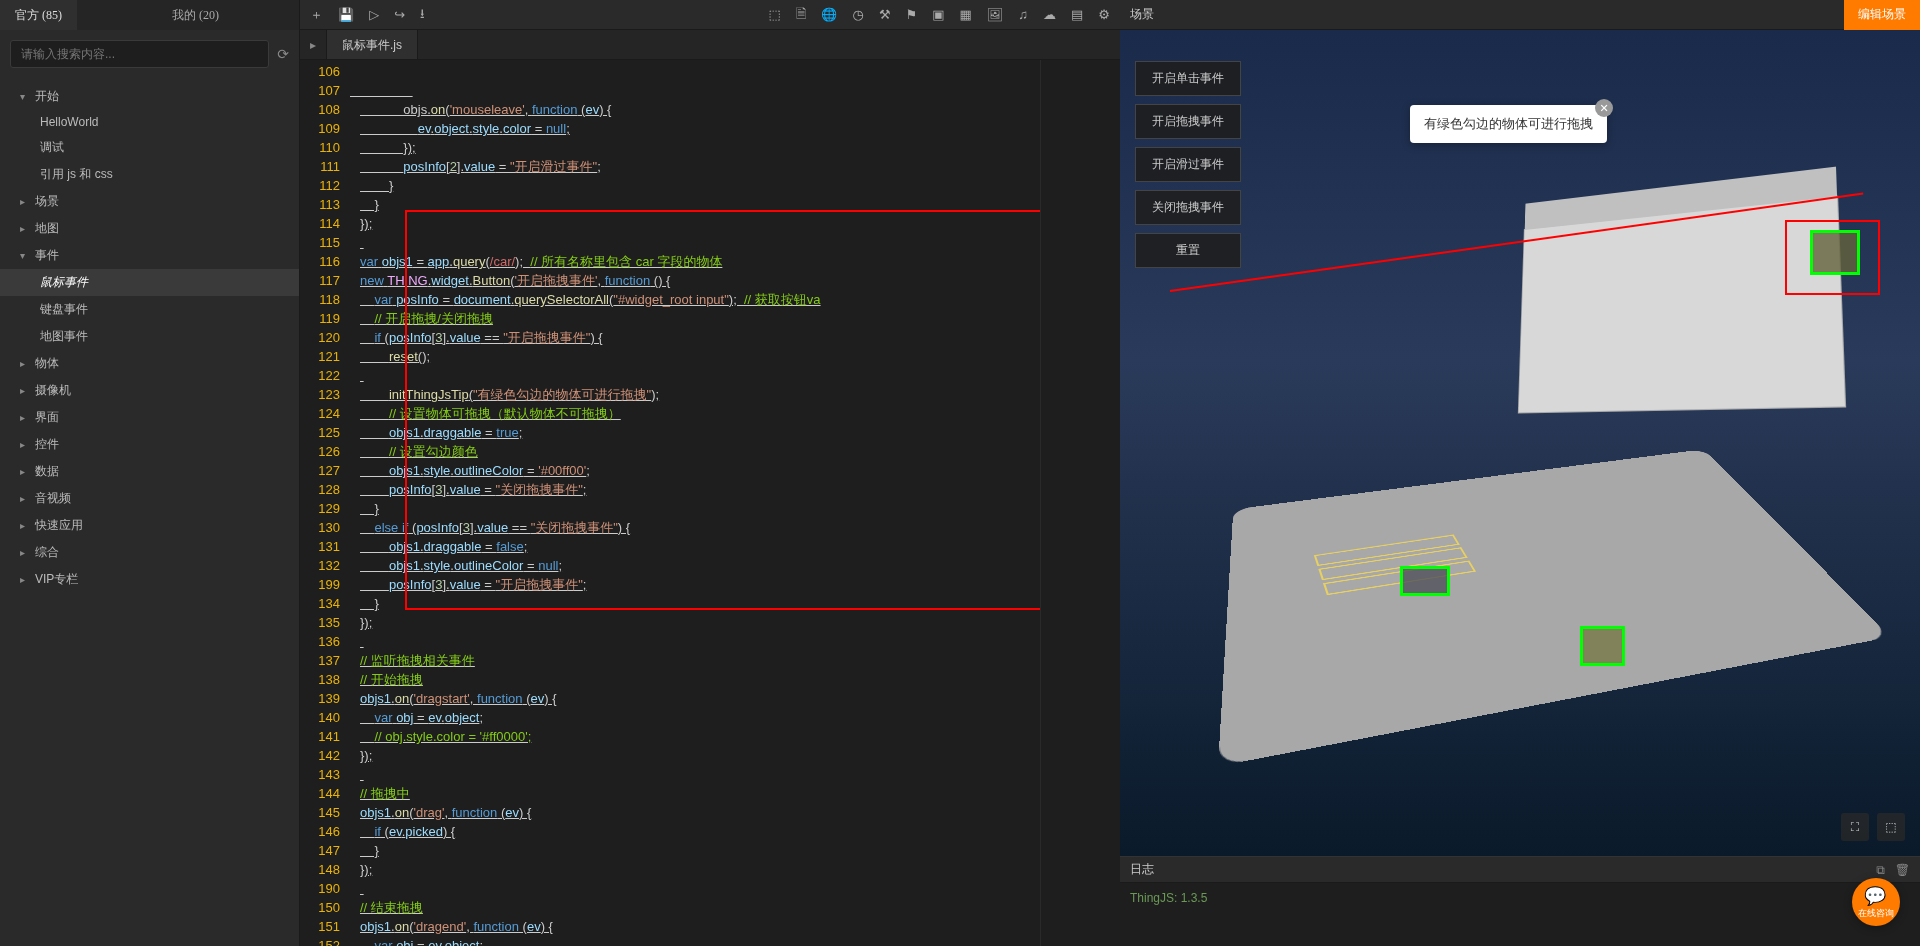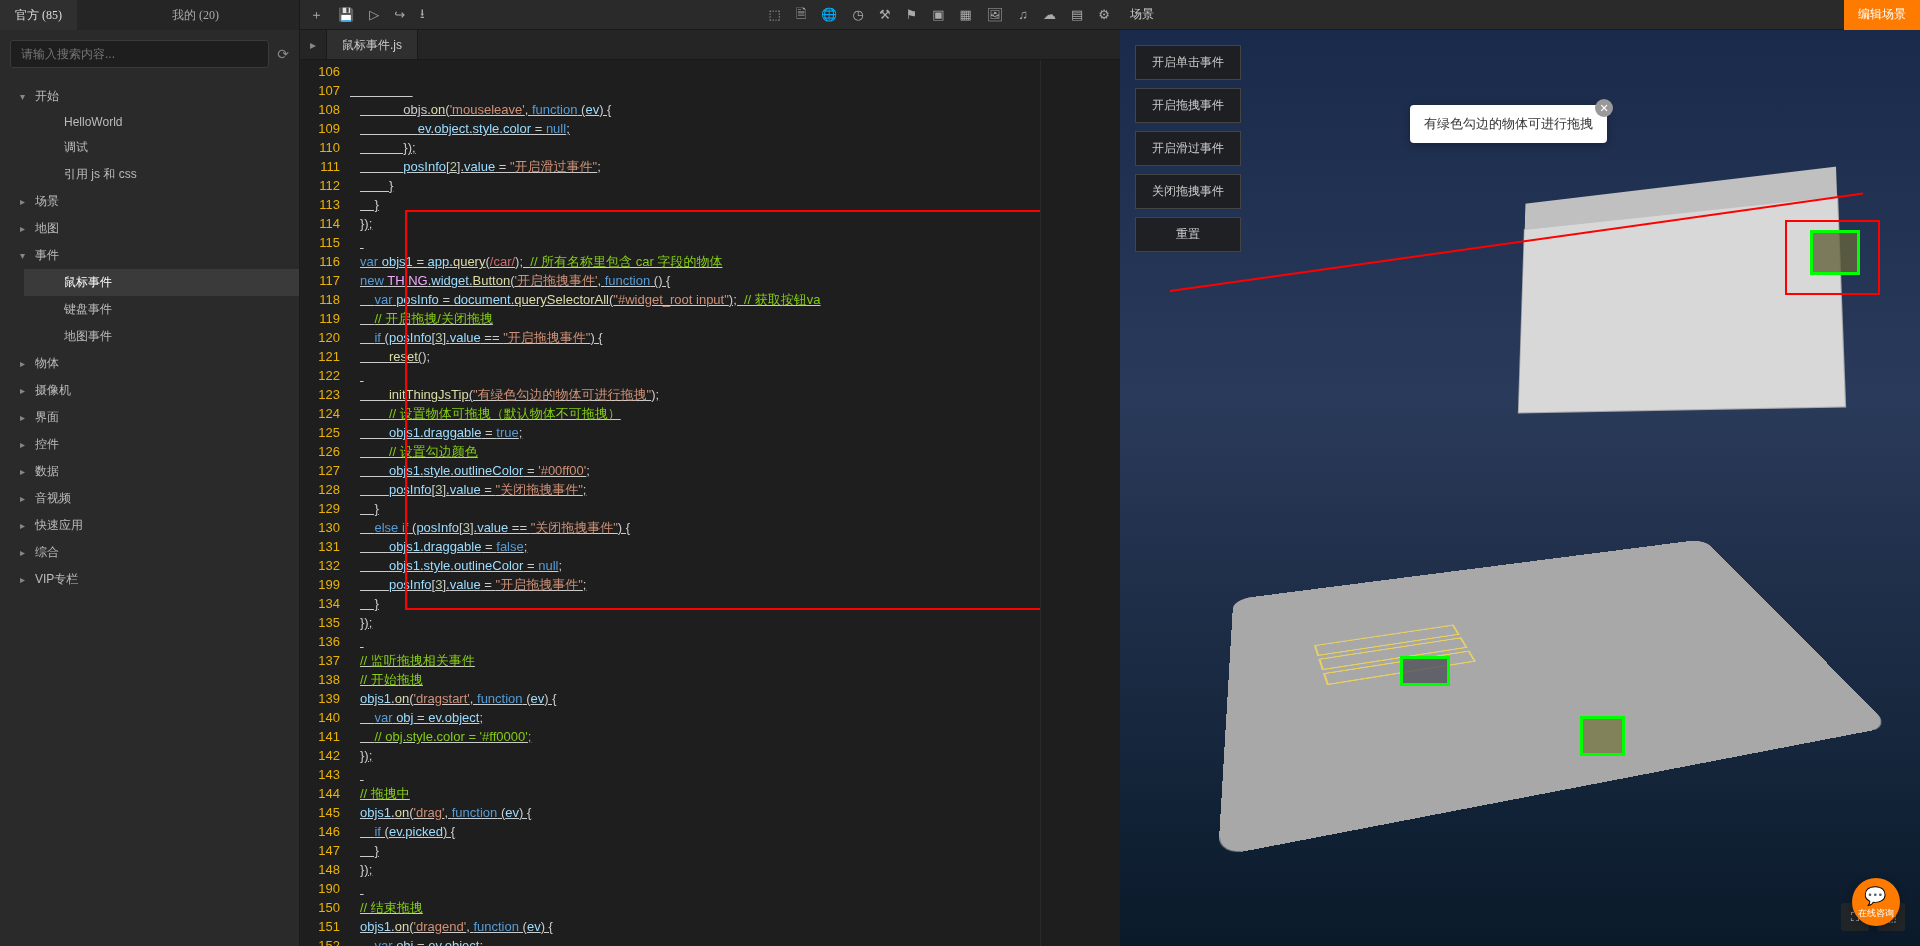--- a/index.html
+++ b/index.html
@@ -9,22 +9,22 @@
 
 .sidebar{width:300px;background:#2a2a2a;border-right:1px solid #1a1a1a;display:flex;flex-direction:column;}
 .tabs{display:flex;height:30px;background:#252525;}
 .tab{padding:0 15px;line-height:30px;cursor:pointer;color:#aaa;font-size:12px;font-family:Liberation Serif, serif;}
 .tab.active{background:#2f2f2f;color:#ddd;}
 .search-bar{display:flex;padding:10px;gap:8px;align-items:center;}
 .search-input{flex:1;background:#1e1e1e;border:1px solid #3a3a3a;padding:6px 10px;color:#888;font-size:12px;border-radius:3px;}
 .refresh-icon{color:#888;cursor:pointer;font-size:14px;}
 .tree{flex:1;overflow-y:auto;padding:5px 0;}
 .tree-item{padding:5px 20px;cursor:pointer;color:#bbb;display:flex;align-items:center;gap:5px;}
-.tree-item.selected{background:#3a3a3a;color:#fff;}
-.tree-item.child{padding-left:40px;margin-left:24px;}
+.tree-item.selected{background:#3a3a3a;color:#fff;font-style:italic;}
+.tree-item.child{padding-left:40px;}
 .tree-arrow{width:10px;display:inline-block;color:#888;font-size:10px;}
 
 
 .editor-area{flex:1;display:flex;flex-direction:column;background:#1e1e1e;min-width:0;}
 .toolbar{height:30px;background:#2a2a2a;display:flex;align-items:center;padding:0 10px;gap:15px;justify-content:space-between;border-bottom:1px solid #1a1a1a;}
 .toolbar-left,.toolbar-right{display:flex;gap:15px;align-items:center;}
 .tb-icon{color:#aaa;cursor:pointer;font-size:13px;}
 .file-tabs{height:30px;background:#252525;display:flex;border-bottom:1px solid #1a1a1a;}
 .file-tab{padding:0 15px;line-height:30px;background:#2f2f2f;color:#ccc;font-size:12px;border-right:1px solid #1a1a1a;}
 .file-tab.plus{background:#252525;color:#888;padding:0 10px;}
@@ -44,21 +44,21 @@
 .num{color:#b5cea8;}
 .type{color:#f0abfc;}
 .regex{color:#d16969;}
 
 
 .right-panel{width:800px;display:flex;flex-direction:column;background:#1a1a2e;}
 .scene-header{height:30px;background:#2a2a2a;display:flex;align-items:center;justify-content:space-between;padding:0 0 0 10px;border-bottom:1px solid #1a1a1a;}
 .scene-title{color:#ccc;font-size:12px;}
 .edit-scene-btn{background:#ff7b00;color:#fff;padding:6px 14px;font-size:12px;border:none;cursor:pointer;height:30px;}
 .scene-3d{flex:1;position:relative;background:linear-gradient(180deg,#1a2a4a 0%,#2a3a5a 40%,#0a1a2a 100%);overflow:hidden;}
-.scene-buttons{position:absolute;top:15px;left:15px;display:flex;flex-direction:column;gap:8px;}
+.scene-buttons{position:absolute;top:31px;left:15px;display:flex;flex-direction:column;gap:8px;}
 .scene-btn{background:rgba(30,30,30,0.9);color:#ccc;border:1px solid #444;padding:8px 16px;font-size:12px;cursor:pointer;min-width:100px;text-align:center;}
 .tooltip-box{position:absolute;top:75px;left:290px;background:#fff;color:#333;padding:10px 14px;border-radius:4px;font-size:13px;box-shadow:0 2px 8px rgba(0,0,0,0.3);}
 .tooltip-close{position:absolute;top:-6px;right:-6px;width:18px;height:18px;background:#999;color:#fff;border-radius:50%;font-size:11px;display:flex;align-items:center;justify-content:center;cursor:pointer;}
 .scene-controls{position:absolute;bottom:15px;right:15px;display:flex;gap:8px;}
 .scene-ctrl{width:28px;height:28px;background:rgba(40,40,40,0.8);color:#ccc;display:flex;align-items:center;justify-content:center;cursor:pointer;border-radius:3px;}
 
 
 .ground{position:absolute;bottom:100px;left:120px;width:570px;height:380px;background:#a8a8a8;transform:perspective(800px) rotateX(55deg) rotateZ(-15deg);border-radius:20px;}
 .building{position:absolute;top:180px;right:80px;width:340px;height:200px;background:#d8d8d8;transform:perspective(800px) rotateX(10deg) rotateY(-20deg);border:1px solid #aaa;}
 .building::before{content:"";position:absolute;top:-30px;left:0;width:100%;height:30px;background:#c0c0c0;}
@@ -271,19 +271,29 @@
       <div class="forklift1"></div>
       <div class="forklift2"></div>
       <div class="red-box-3d"></div>
       <div class="red-line"></div>
 
       <div class="scene-controls">
         <div class="scene-ctrl">⛶</div>
         <div class="scene-ctrl">⬚</div>
       </div>
     </div>
+    <div class="log-panel">
+      <div class="log-header">
+        <span>日志</span>
+        <div class="log-icons">
+          <span>⧉</span>
+          <span>🗑</span>
+        </div>
+      </div>
+      <div class="log-content">ThingJS: 1.3.5</div>
+    </div>
   </div>
 </div>
 
 <div class="chat-bubble">
   <span class="icon">💬</span>
   <span class="text">在线咨询</span>
 </div>
 
 </body></html>

